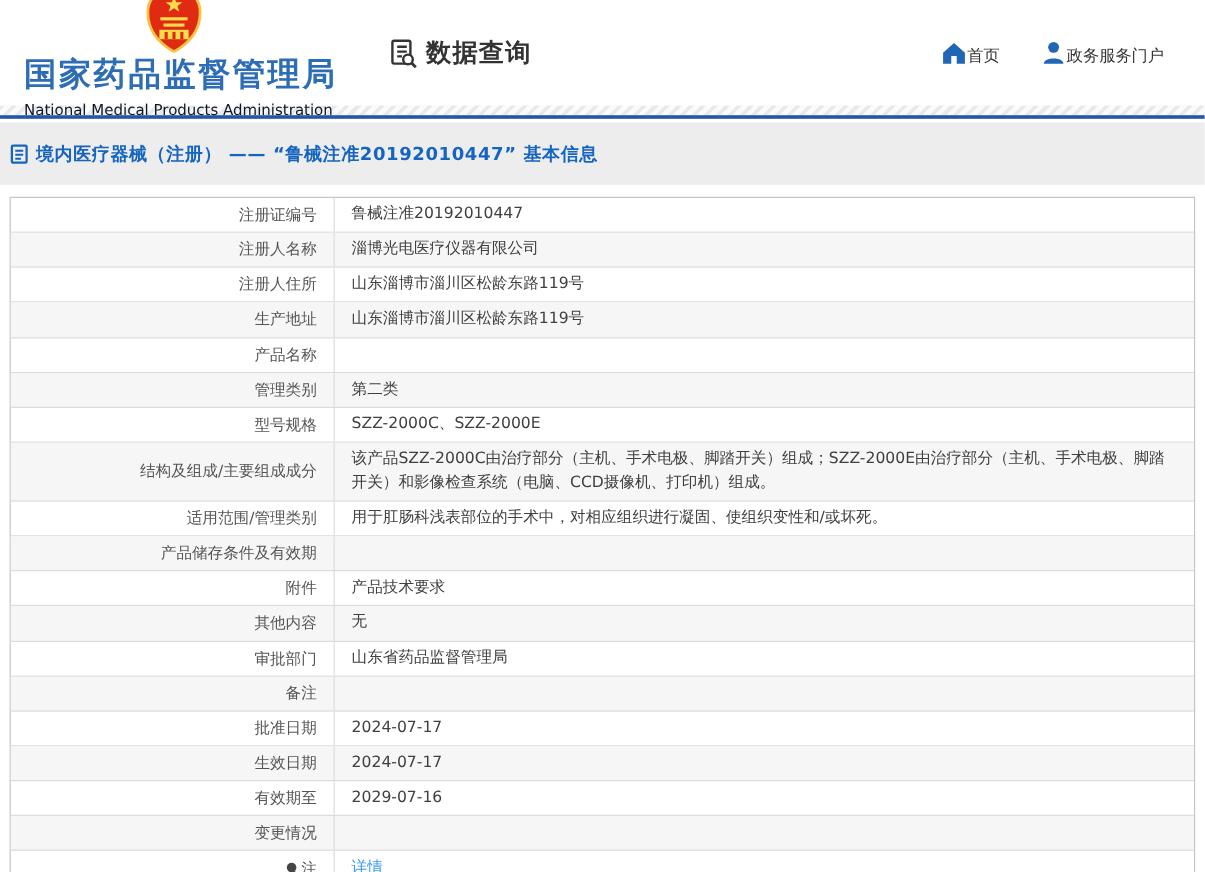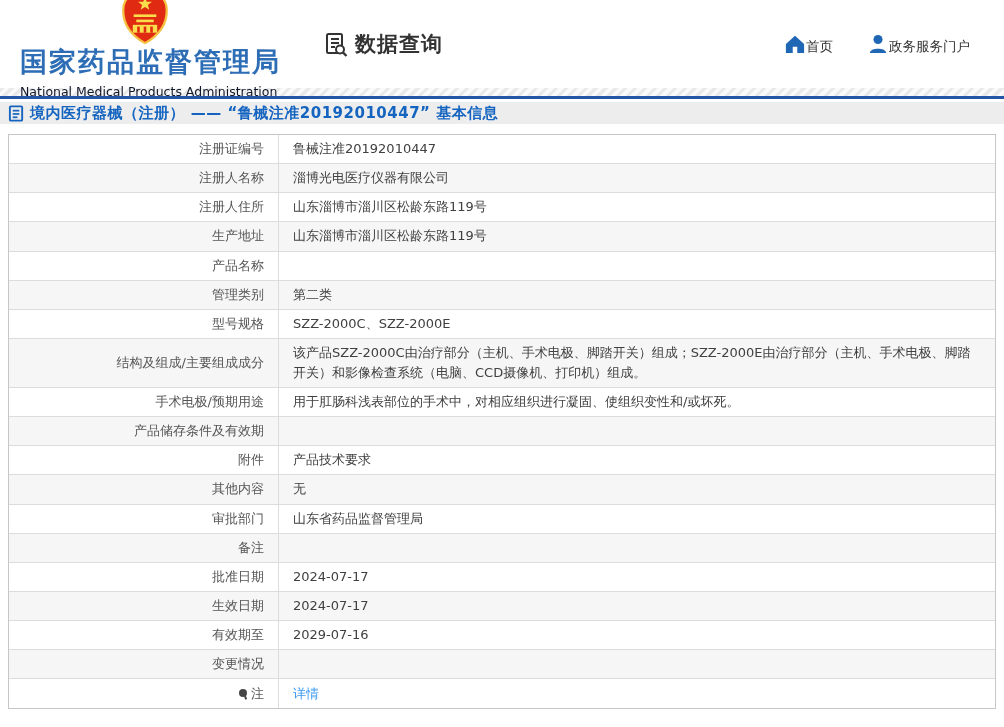--- a/index.html
+++ b/index.html
@@ -17,21 +17,21 @@
   .dq-label { font-size:21px; font-weight:600; margin-left:5px; letter-spacing:1px; }
   .nav { margin-left:auto; display:flex; gap:34px; margin-right:34px; }
   .nav-item { display:flex; flex-direction:row; align-items:center; cursor:pointer; }
   .nav-label { font-size:13.5px; color:#333; margin-top:6px; white-space:nowrap; }
 
   
   .stripe { height:8px; background:repeating-linear-gradient(135deg,#e9e9e9 0 3px,#fafafa 3px 7px); }
   .blue-line { height:3px; background:#2356a7; }
 
   
-  .crumb { margin-top:3px; height:22px; background:#ededed; display:flex; align-items:center; padding-left:8px; }
+  .crumb { margin-top:3px; height:52px; background:#ededed; display:flex; align-items:center; padding-left:8px; }
   .crumb-icon { width:17px; height:17px; flex:0 0 17px; }
   .crumb-title { color:#1565c0; font-weight:bold; font-size:15px; margin-left:5px; letter-spacing:0.5px; }
 
   
   .table { margin:10px 8px 0 8px; border:1px solid #c6c6c6; }
   .row { display:flex; min-height:29px; border-bottom:1px solid #dcdcdc; }
   .row:last-child { border-bottom:none; }
   .row:nth-child(even) { background:#f6f6f6; }
   .row.tall { min-height:49px; }
   .cell-label { flex:0 0 270px; width:270px; border-right:1px solid #dcdcdc;
@@ -135,21 +135,21 @@
     <div class="cell-label">型号规格</div>
     <div class="cell-value">SZZ-2000C、SZZ-2000E</div>
   </div>
   <div class="row tall">
     <div class="cell-label">结构及组成/主要组成成分</div>
     <div class="cell-value">
         <span class="wrap">该产品SZZ-2000C由治疗部分（主机、手术电极、脚踏开关）组成；SZZ-2000E由治疗部分（主机、手术电极、脚踏开关）和影像检查系统（电脑、CCD摄像机、打印机）组成。</span>
       </div>
   </div>
   <div class="row">
-    <div class="cell-label">手术电极/预期用途</div>
+    <div class="cell-label">适用范围/管理类别</div>
     <div class="cell-value">用于肛肠科浅表部位的手术中，对相应组织进行凝固、使组织变性和/或坏死。</div>
   </div>
   <div class="row">
     <div class="cell-label">产品储存条件及有效期</div>
     <div class="cell-value"></div>
   </div>
   <div class="row">
     <div class="cell-label">附件</div>
     <div class="cell-value">产品技术要求</div>
   </div>

